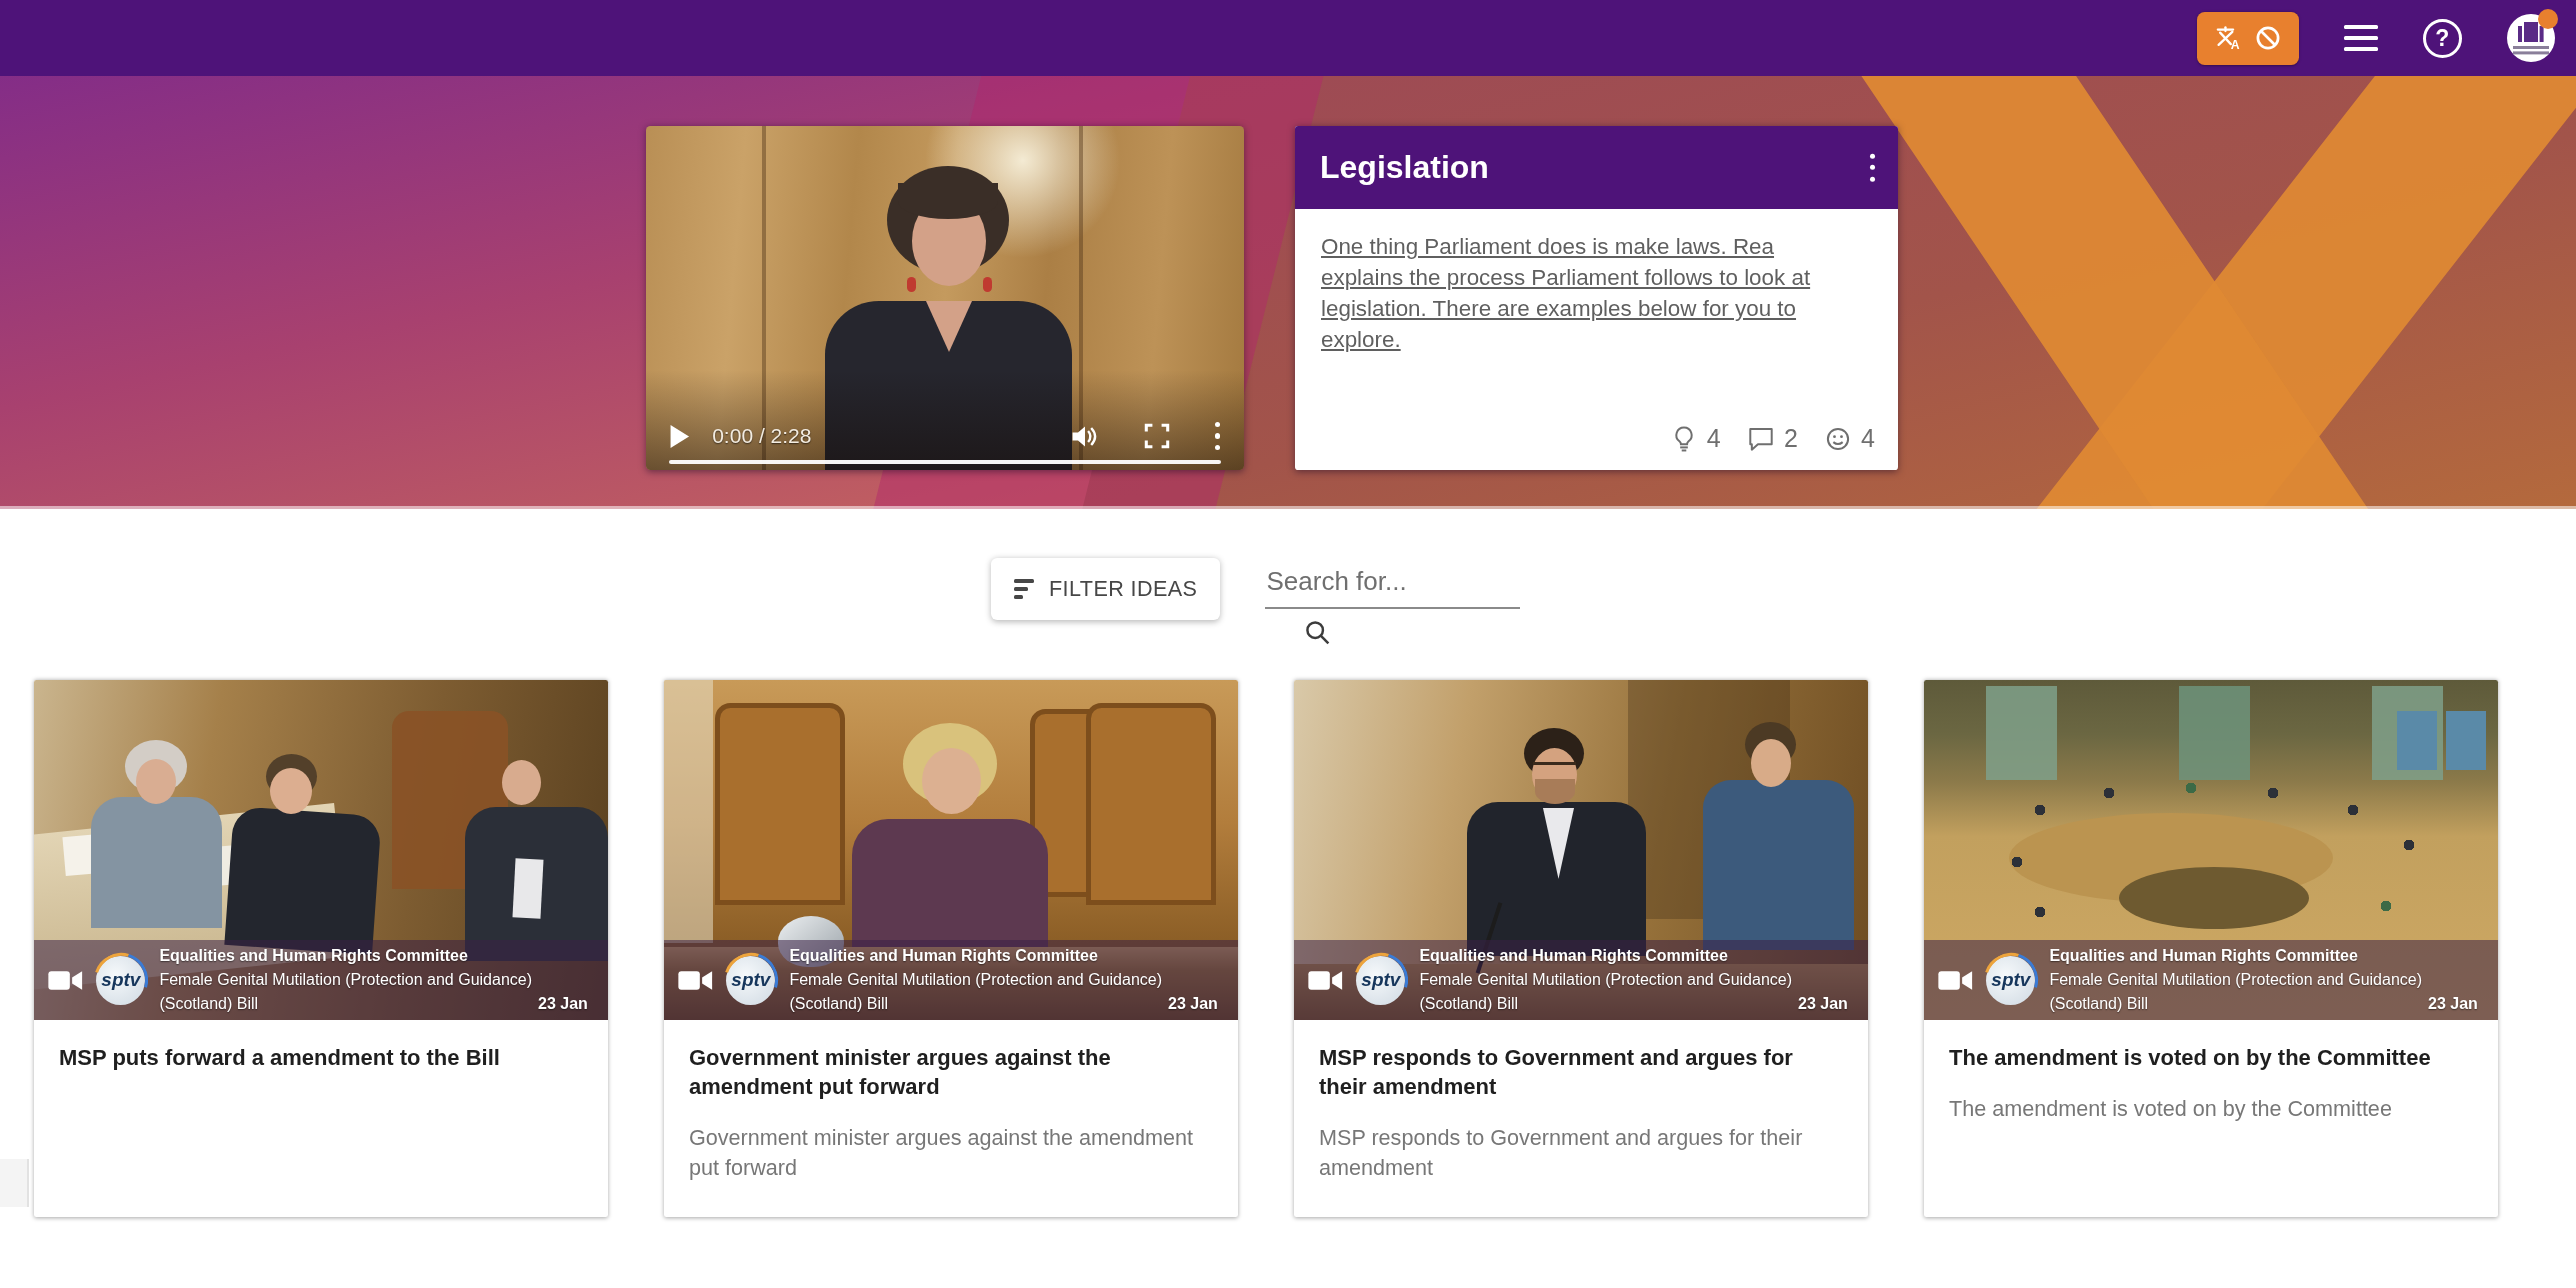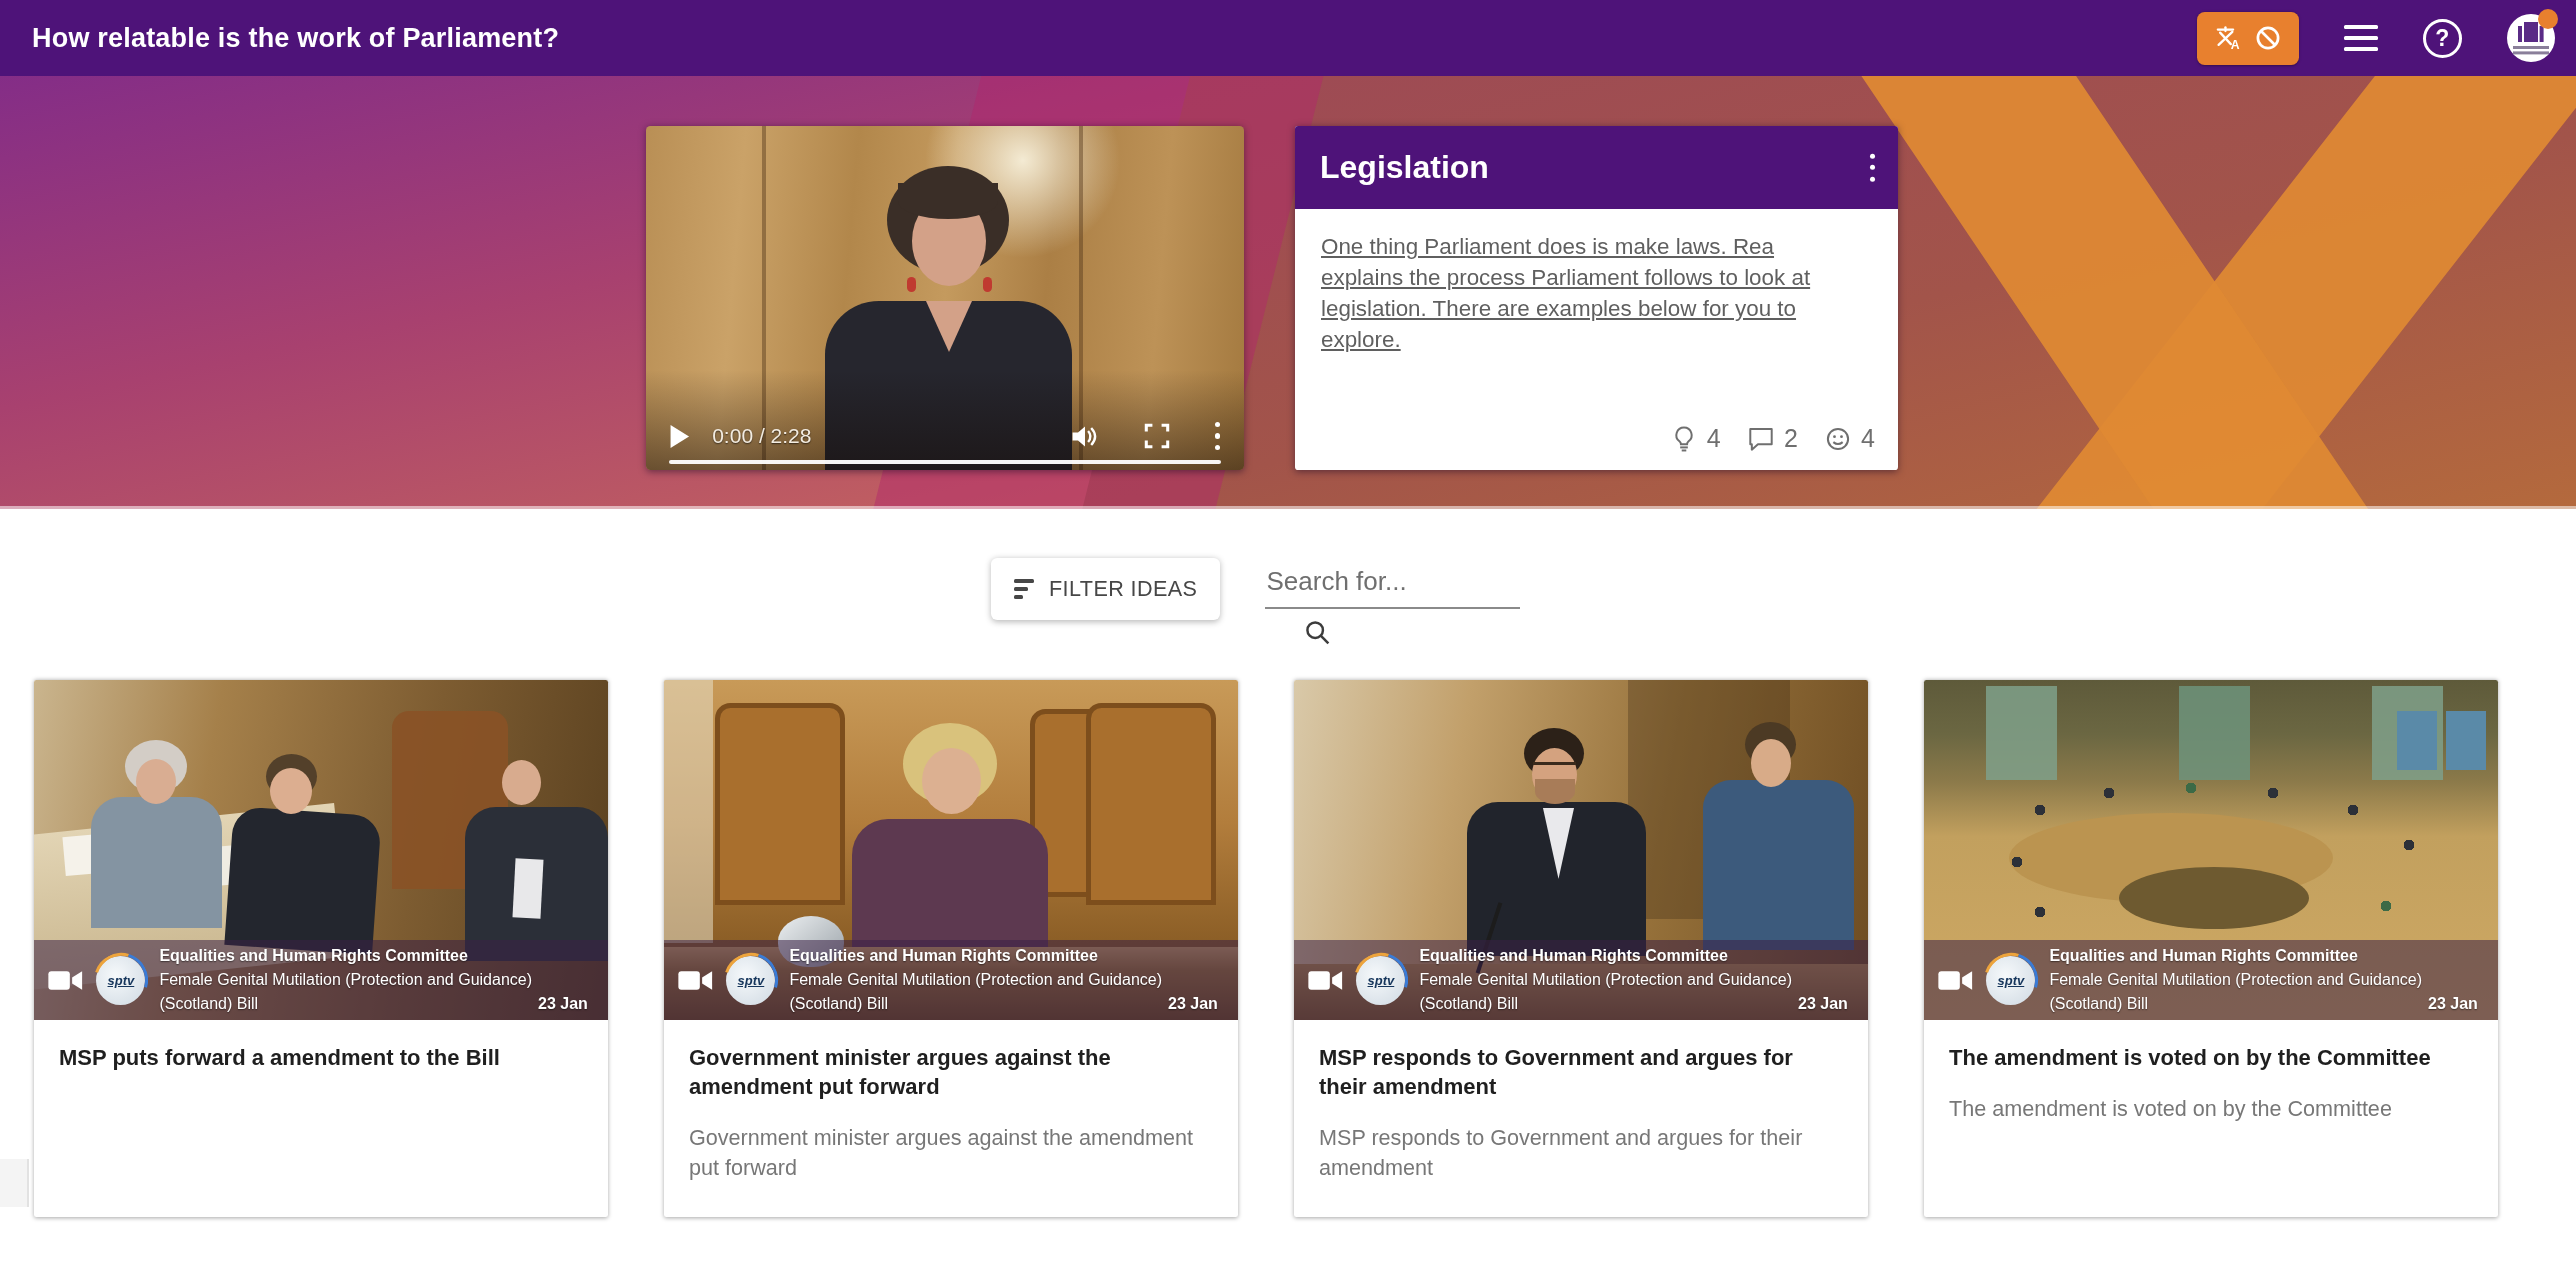--- a/index.html
+++ b/index.html
@@ -180,42 +180,41 @@
     position:absolute !important; left:0; right:0; bottom:0; height:80px;
     background:rgba(58,32,70,.55); display:flex; align-items:center; padding:0 14px; z-index:5;
   }
   .cam-icon { flex:0 0 auto; margin-right:12.4px; }
   .sptv-logo {
     position:relative; flex:0 0 auto; width:49px; height:49px; border-radius:50%;
     background:radial-gradient(circle at 40% 40%, #f6f9fb, #cfd9e2); display:flex; align-items:center; justify-content:center; margin-right:14px;
   }
   .sptv-logo:before { content:""; position:absolute; inset:-2.3px; border-radius:50%;
     border:3.9px solid transparent; border-top-color:#eda43c; border-right-color:#3a7bd5; transform:rotate(-28deg); }
-  .sptv-text { font-style:italic; font-weight:700; font-size:13px; color:#16365c;text-decoration:underline; }
+  .sptv-text { font-style:italic; font-weight:700; font-size:19px; color:#16365c; }
   .cap { position:relative; flex:1; color:#ffffff; font-size:16px; line-height:1.5; text-shadow:0 0.8px 1.5px rgba(0,0,0,.5); }
   .cap-committee { font-weight:700; }
   .cap-row { display:flex; }
   .cap-date { margin-left:auto; padding-right:6.2px; font-weight:700; }
 
   .post-body { padding:23px 25px 34px 25px; }
   .post-title { margin:0 0 21.6px 0; color:#1f1f1f; font-size:22px; line-height:1.32; font-weight:700; }
   .post-desc { margin:0; color:#777777; font-size:21.6px; line-height:1.4; }
 
   
   .partial-card { position:absolute; left:0; top:1159px; width:29px; height:48px; background:#f4f4f4; border-right:2.3px solid #e2e2e2; z-index:5; }
 
   svg { display:block; }
 </style>
 </head>
 <body>
 
 <div class="screen">
 
   <header class="topbar">
-    <span class="topbar-title">How relatable is the work of Parliament?</span>
     <div class="topbar-right">
       <button class="translate-btn">
         <span>
           <svg width="26" height="26" viewBox="0 0 34 34" fill="none" stroke="#ffffff" stroke-width="3" stroke-linecap="round">
             <line x1="5" y1="6" x2="25" y2="6"></line>
             <line x1="15" y1="3" x2="15" y2="8"></line>
             <line x1="6" y1="26" x2="24" y2="9"></line>
             <line x1="8" y1="10" x2="22" y2="25"></line>
             <text x="22" y="32" fill="#ffffff" stroke="none" font-size="16" font-weight="bold" font-family="Liberation Sans, sans-serif">A</text>
           </svg>

